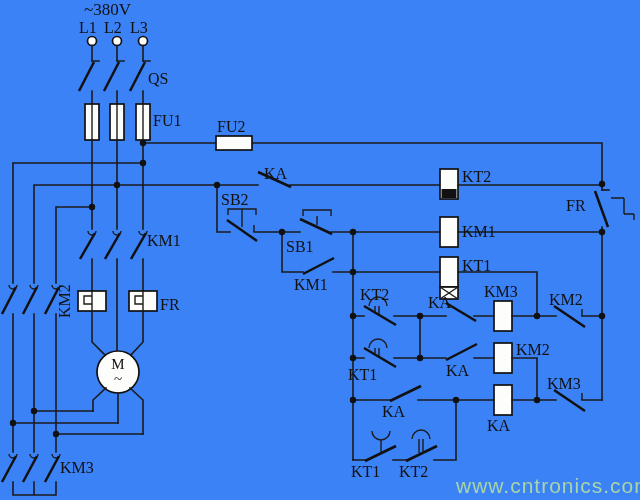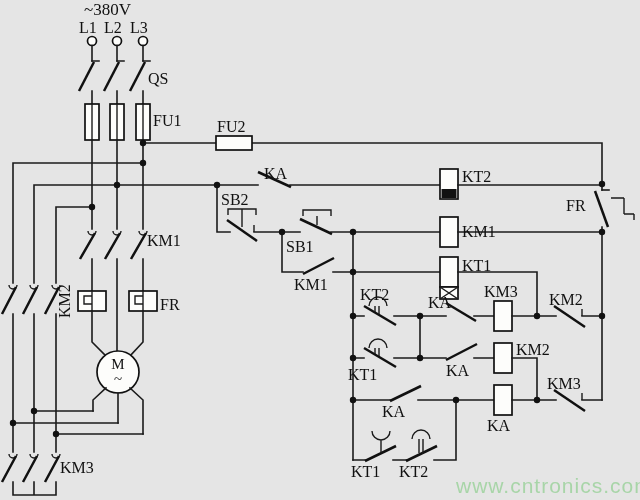--- a/index.html
+++ b/index.html
@@ -1,16 +1,16 @@
 <!DOCTYPE html>
 <html><head>
 <meta charset="utf-8">
 <style>
   html,body{margin:0;padding:0;background:#ffffff;}
-  #stage{position:relative;width:640px;height:500px;background:#e5e5e5;overflow:hidden;}
+  #stage{position:relative;width:640px;height:500px;background:#3b82f6;overflow:hidden;}
   svg{position:absolute;left:0;top:0;}
   .wire{stroke:#1b1b1b;stroke-width:1.6;fill:none;stroke-linecap:square;}
   .blade{stroke:#111;stroke-width:2.5;fill:none;stroke-linecap:butt;}
   .thin{stroke:#1b1b1b;stroke-width:1.4;fill:none;}
   .coil{fill:#fdfdfb;stroke:#111;stroke-width:1.7;}
   .dot{fill:#111;stroke:none;}
   .term{fill:#fdfdfb;stroke:#111;stroke-width:1.7;}
   text{font-family:"Liberation Serif","DejaVu Serif",serif;font-size:16px;fill:#111;}
   .big{font-size:17px;}
   .motor-label{font-size:15px;text-anchor:middle;}

